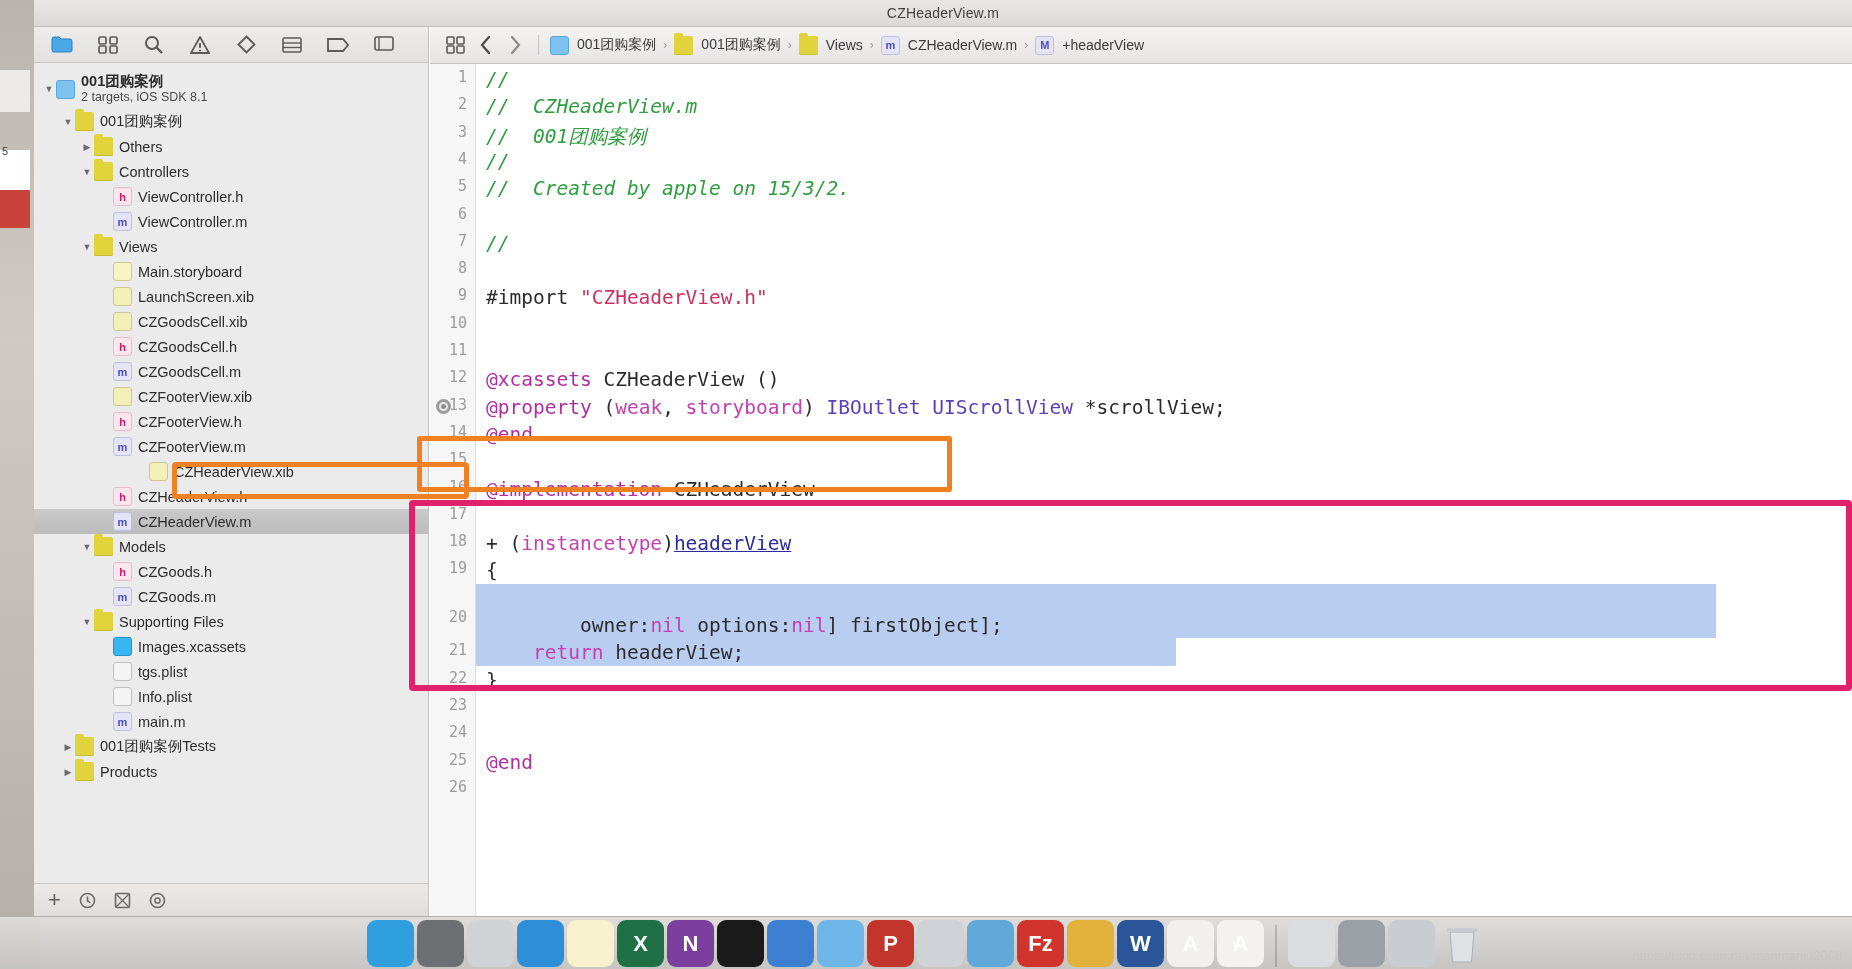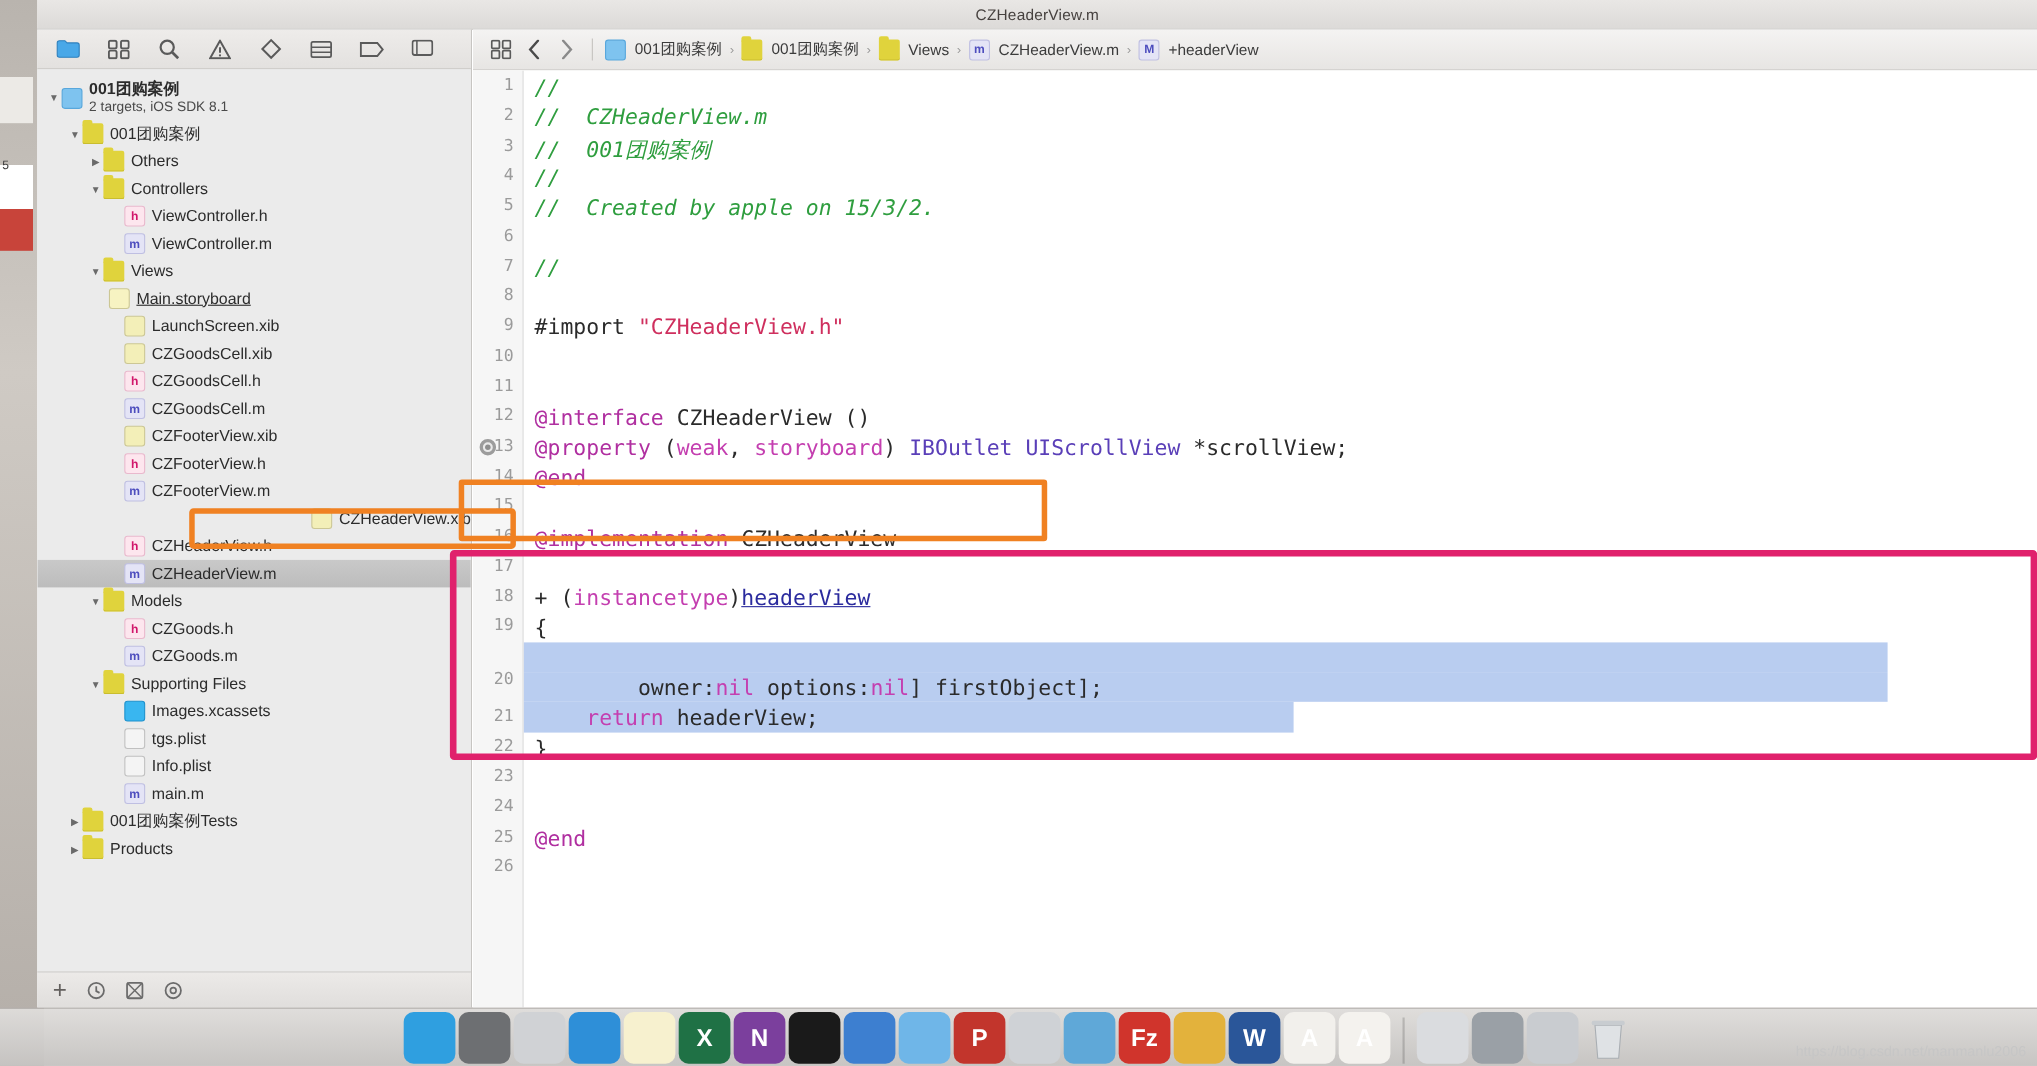--- a/index.html
+++ b/index.html
@@ -224,21 +224,21 @@
           <div class="row" style="padding-left: 65px;">
             <span class="tw empty">▶</span>
             <span class="ficon tag m">m</span>
             <span class="lbl">ViewController.m</span>
           </div>
           <div class="row" style="padding-left: 46px;">
             <span class="tw">▼</span>
             <span class="ficon folder"></span>
             <span class="lbl">Views</span>
           </div>
-          <div class="row" style="padding-left: 51px; text-decoration: underline;">
+          <div class="row" style="padding-left: 65px;">
             <span class="tw empty">▶</span>
             <span class="ficon tag sb"></span>
             <span class="lbl">Main.storyboard</span>
           </div>
           <div class="row" style="padding-left: 65px;">
             <span class="tw empty">▶</span>
             <span class="ficon tag xib"></span>
             <span class="lbl">LaunchScreen.xib</span>
           </div>
           <div class="row" style="padding-left: 65px;">
@@ -264,21 +264,21 @@
           <div class="row" style="padding-left: 65px;">
             <span class="tw empty">▶</span>
             <span class="ficon tag h">h</span>
             <span class="lbl">CZFooterView.h</span>
           </div>
           <div class="row" style="padding-left: 65px;">
             <span class="tw empty">▶</span>
             <span class="ficon tag m">m</span>
             <span class="lbl">CZFooterView.m</span>
           </div>
-          <div class="row" style="padding-left: 101px; justify-content: flex-end;">
+          <div class="row" style="padding-left: 101px;">
             <span class="tw empty">▶</span>
             <span class="ficon tag xib"></span>
             <span class="lbl">CZHeaderView.xib</span>
           </div>
           <div class="row" style="padding-left: 65px;">
             <span class="tw empty">▶</span>
             <span class="ficon tag h">h</span>
             <span class="lbl">CZHeaderView.h</span>
           </div>
           <div class="row sel" style="padding-left: 65px;">
@@ -443,21 +443,21 @@
             <div class="cl" style="top: 4px;"><span class="cmt">//</span></div>
             <div class="cl" style="top: 31.3px;"><span class="cmt">//  CZHeaderView.m</span></div>
             <div class="cl" style="top: 58.6px;"><span class="cmt">//  001团购案例</span></div>
             <div class="cl" style="top: 85.9px;"><span class="cmt">//</span></div>
             <div class="cl" style="top: 113.2px;"><span class="cmt">//  Created by apple on 15/3/2.</span></div>
             <div class="cl" style="top: 167.8px;"><span class="cmt">//</span></div>
             <div class="cl" style="top: 195.1px;"></div>
             <div class="cl" style="top: 222.4px;"><span class="pre">#import </span><span class="str">"CZHeaderView.h"</span></div>
             <div class="cl" style="top: 249.7px;"></div>
             <div class="cl" style="top: 277px;"></div>
-            <div class="cl" style="top: 304.3px;"><span class="kw">@interface</span><span class="plain"> CZHeaderView ()</span></div>
+            <div class="cl" style="top: 304.3px;"><span class="kw">@xcassets</span><span class="plain"> CZHeaderView ()</span></div>
             <div class="cl" style="top: 331.6px;"><span class="kw">@property</span><span class="plain"> (</span><span class="kw2">weak</span><span class="plain">, </span><span class="kw2">storyboard</span><span class="plain">) </span><span class="type">IBOutlet UIScrollView</span><span class="plain"> *scrollView;</span></div>
             <div class="cl" style="top: 358.9px;"><span class="kw">@end</span></div>
             <div class="cl" style="top: 386.2px;"></div>
             <div class="cl" style="top: 413.5px;"><span class="kw">@implementation</span><span class="plain"> CZHeaderView</span></div>
             <div class="cl" style="top: 440.8px;"></div>
             <div class="cl" style="top: 468.1px;"><span class="plain">+ (</span><span class="kw2">instancetype</span><span class="plain">)</span><span class="ulink">headerView</span></div>
             <div class="cl" style="top: 495.4px;"><span class="plain">{</span></div>
             <div class="cl" style="top: 550px;"><span class="plain">        owner:</span><span class="kw2">nil</span><span class="plain"> options:</span><span class="kw2">nil</span><span class="plain">] firstObject];</span></div>
             <div class="cl" style="top: 577.3px;"><span class="plain">    </span><span class="kw2">return</span><span class="plain"> headerView;</span></div>
             <div class="cl" style="top: 604.6px;"><span class="plain">}</span></div>

